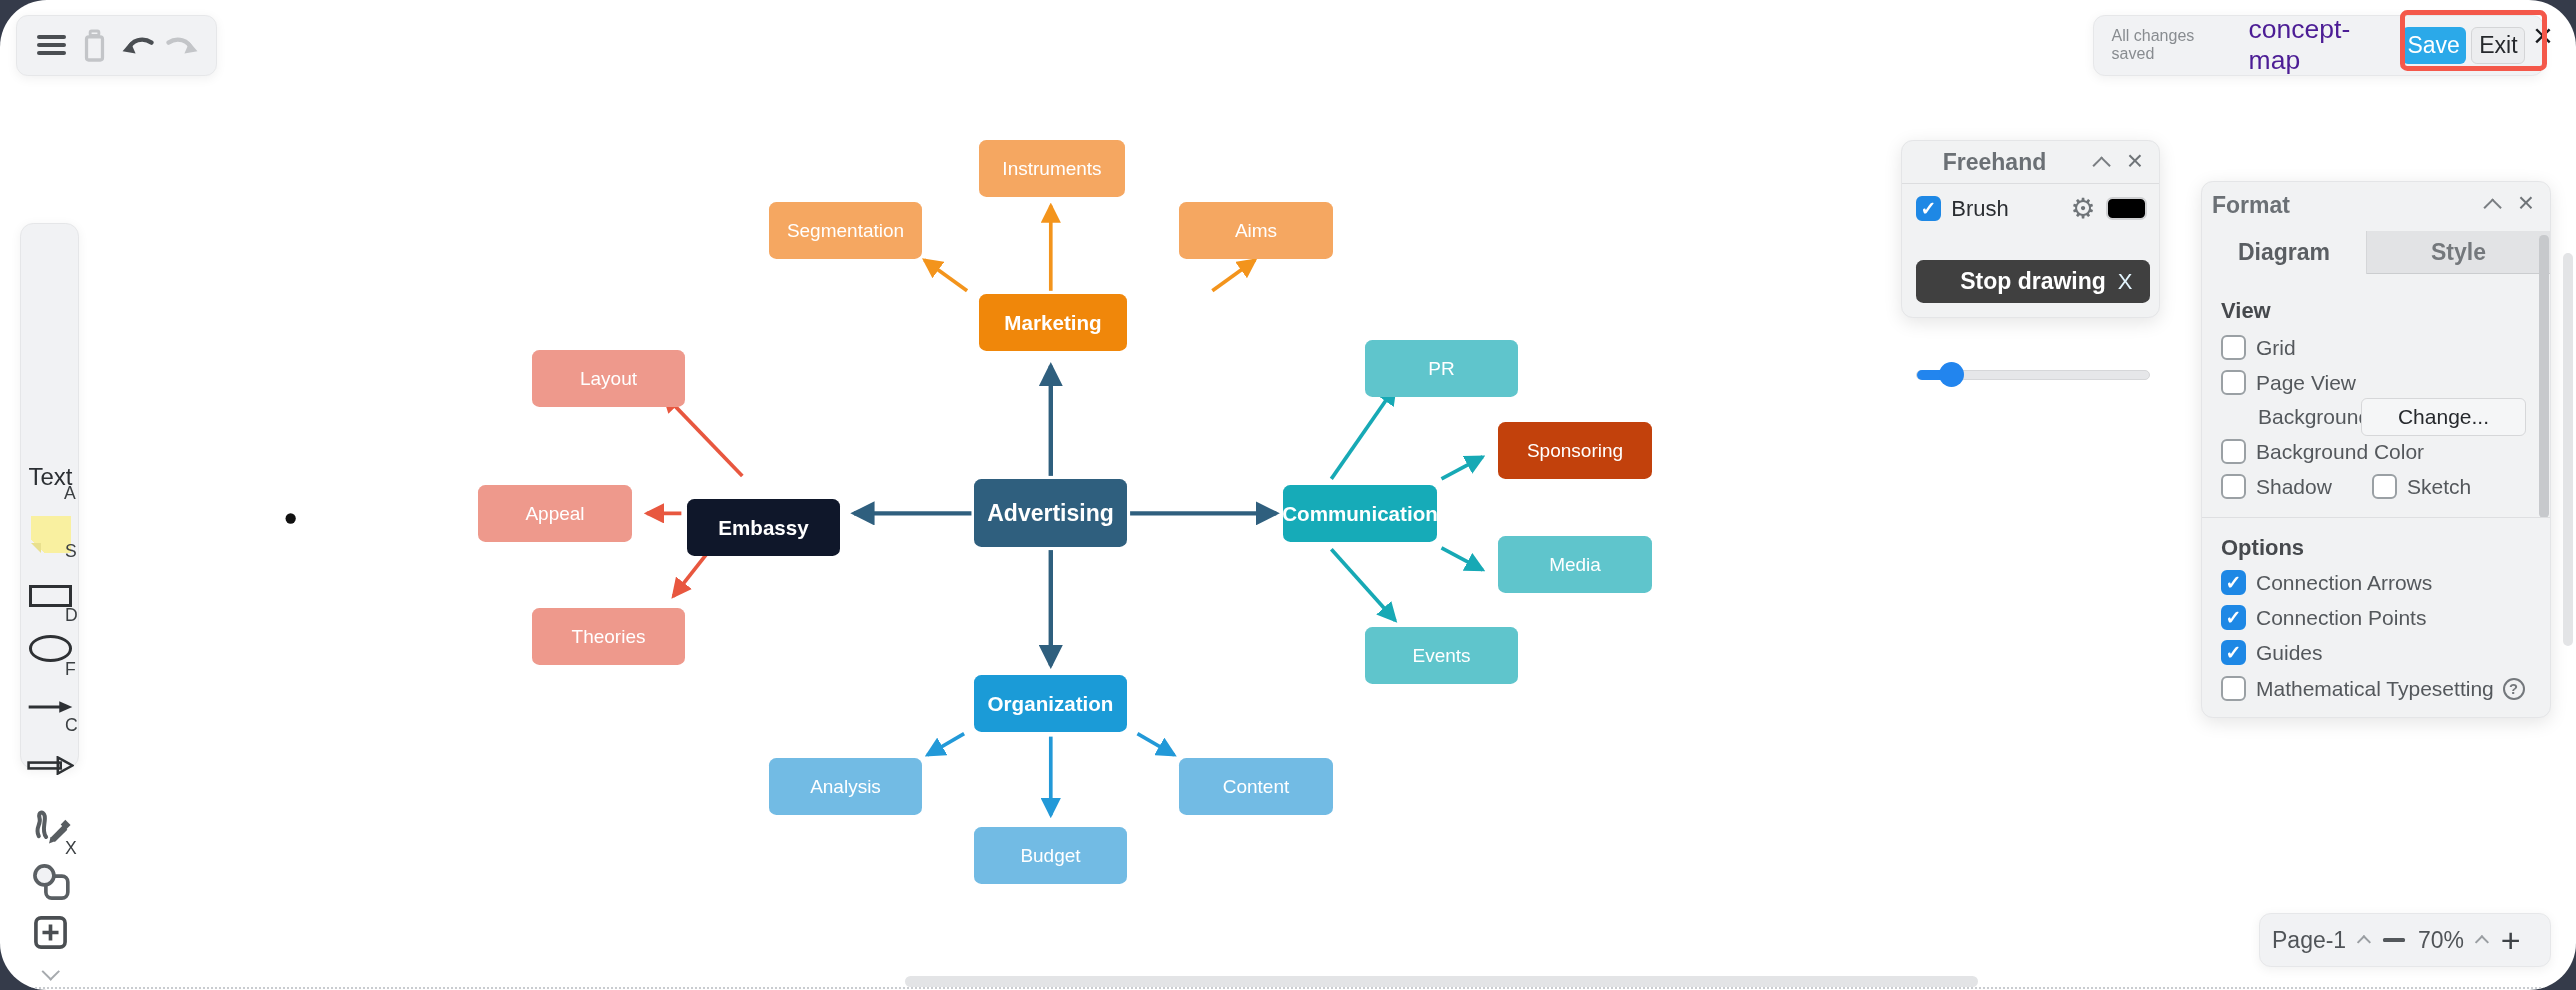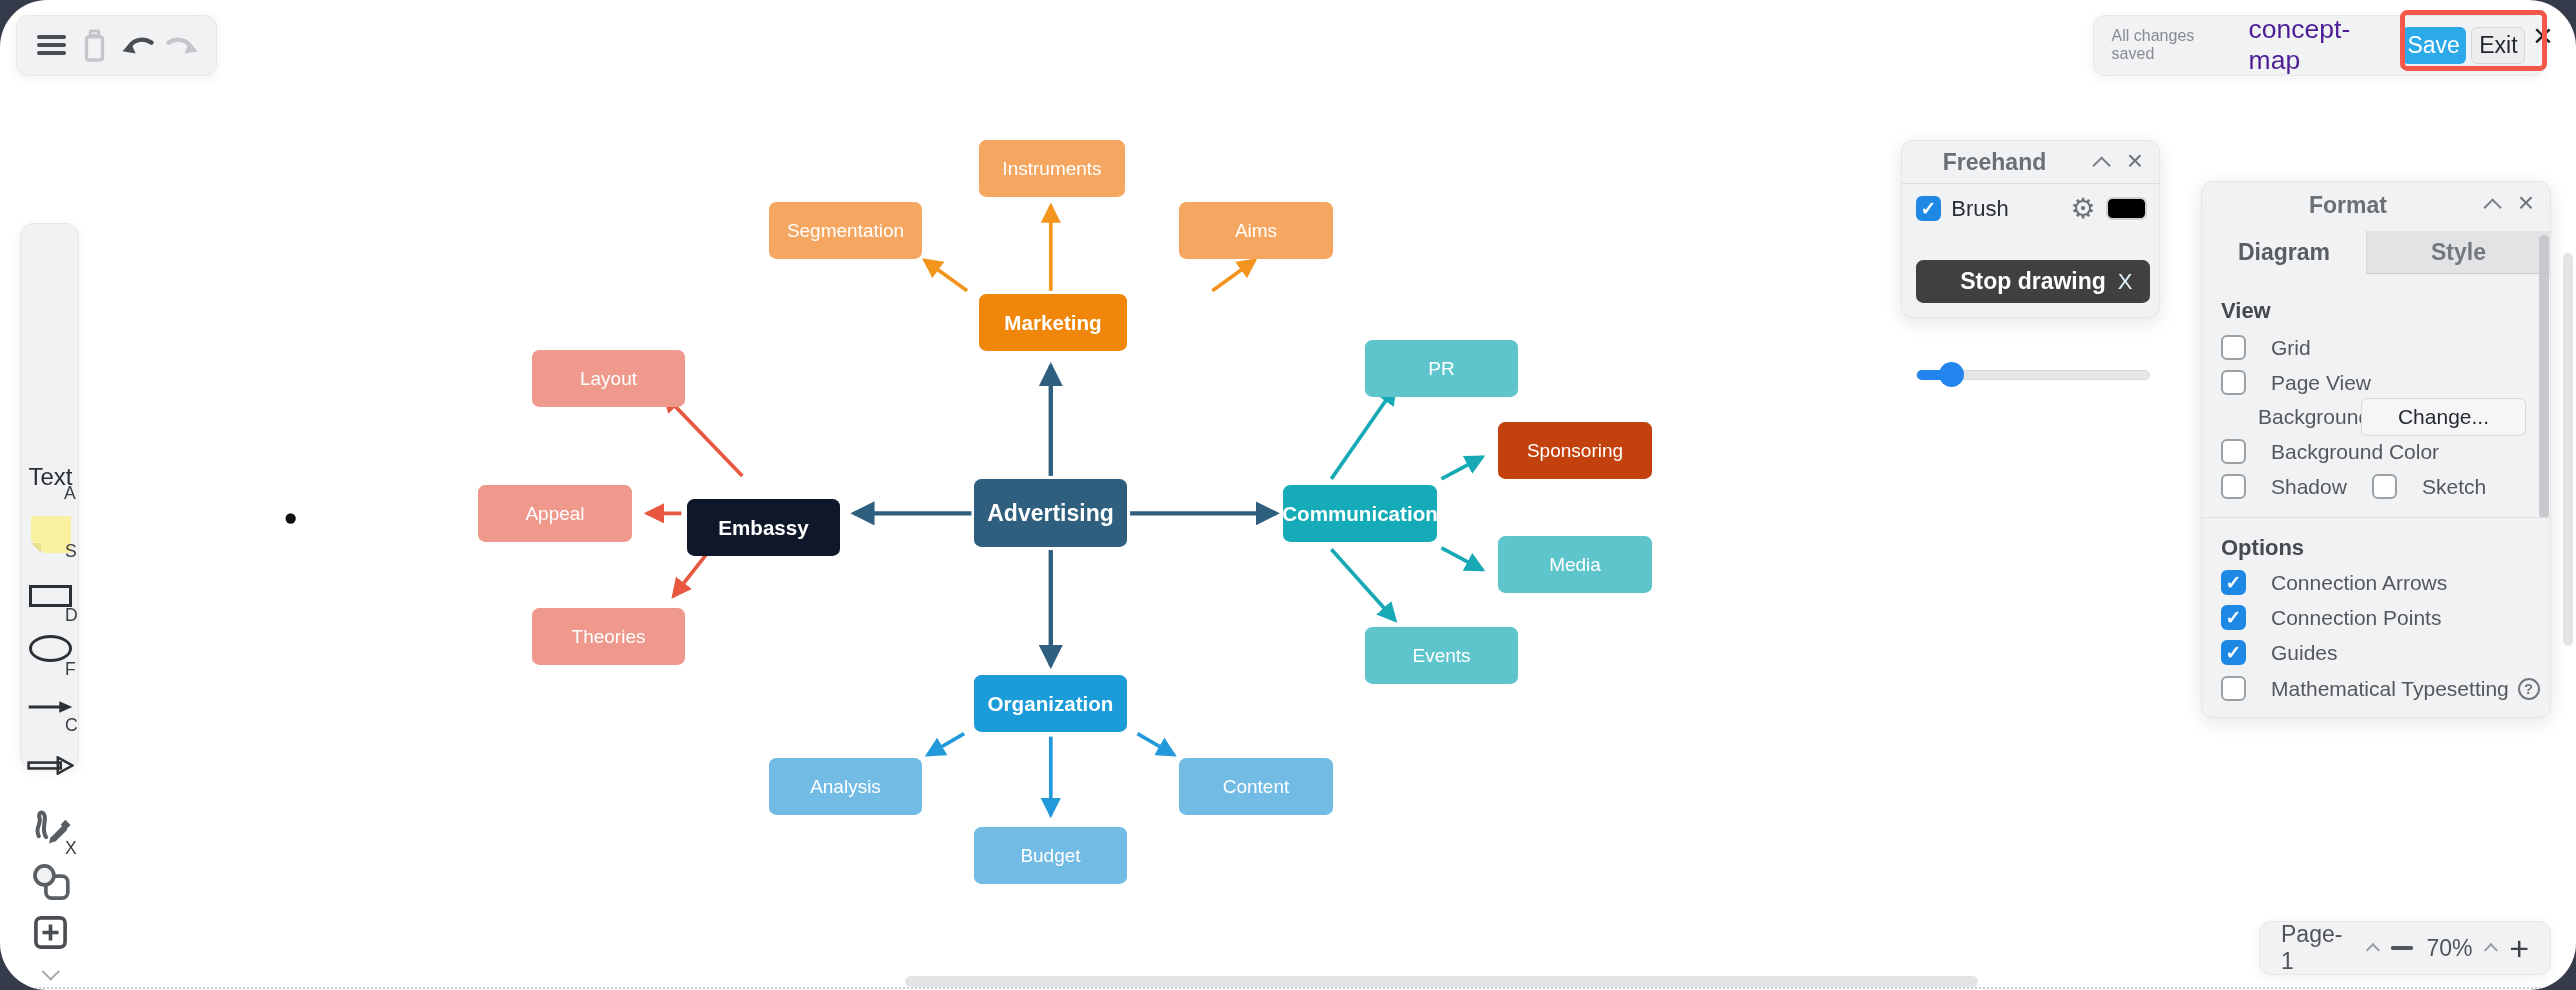--- a/index.html
+++ b/index.html
@@ -66,40 +66,40 @@
             border:1.5px solid #D6D7D9; border-radius:5.9px; cursor:pointer; }
   .slider-fill { position:absolute; left:0; top:-1.5px; height:10.3px; background:#2285EE; border-radius:5.9px 0 0 5.9px; }
   .slider-thumb { position:absolute; top:-8.8px; width:25px; height:25px; border-radius:50%; background:#2285EE; }
   .stop-btn { position:absolute; left:14px; top:119px; width:234px; height:43px; background:#404040;
               border-radius:7.3px; color:#fff; font-weight:bold; font-size:23px; display:flex;
               align-items:center; justify-content:center; cursor:pointer; }
   .stop-x { position:absolute; right:17.6px; font-weight:normal; color:#E4F6FF; font-size:22px; }
 
   
   .format { left:2201px; top:181px; width:350px; height:537px; }
-  .fmt-title { position:absolute; left:10px; right:66px; text-align:center; }
+  .fmt-title { position:absolute; left:10px; right:66px; text-align:left; }
   .tabs { position:absolute; left:0; top:49px; width:348px; height:43px; display:flex; }
   .tab { display:flex; align-items:center; justify-content:center; font-size:23px; font-weight:bold; cursor:pointer; }
   .tab.active { width:165px; color:#5A5E62; border-right:1.5px solid #D5D6D8; }
   .tab.inactive { flex:1; background:#E2E3E5; color:#74787C; border-bottom:1.5px solid #CBCDCF; }
   .fmt-heading { position:absolute; left:19px; font-size:22px; font-weight:bold; color:#46494D; }
   .fmt-row { position:absolute; left:19px; height:29px; display:flex; align-items:center; }
-  .fmt-label { font-size:21px; color:#54585C; margin-left:25px; }
+  .fmt-label { font-size:21px; color:#54585C; margin-left:10px; }
   .fmt-label.noChk { margin-left:37px; }
   .change-btn { position:absolute; left:159px; top:216px; width:165px; height:38px; background:#F5F6F7;
                 border:1.5px solid #D6D7D9; border-radius:5.9px; font-size:21px; color:#26292D;
                 display:flex; align-items:center; justify-content:center; cursor:pointer; }
   .fmt-divider { position:absolute; left:0; top:335px; width:348px; border-top:1.5px solid #DEDFE1; }
   .help-circle { width:22px; height:22px; border:2.2px solid #74787C; border-radius:50%; margin-left:8.8px;
                  display:inline-flex; align-items:center; justify-content:center;
                  font-size:14.7px; font-weight:bold; color:#74787C; }
   .inner-scroll { position:absolute; left:337px; top:53px; width:9.6px; height:283px; background:#C7C9CC; border-radius:4.4px; cursor:pointer; }
 
   
-  .page-bar { left:2259px; top:913px; width:292px; height:54px; padding:0 21px; gap:13.2px;margin-top:8px; }
+  .page-bar { left:2259px; top:913px; width:292px; height:54px; padding:0 12px; gap:13.2px; }
   .page-label { font-size:23px; color:#505458; }
   .pc-chev { width:10.3px; height:10.3px; border-top:2.9px solid #9A9EA2; border-right:2.9px solid #9A9EA2;
              transform:rotate(-45deg); margin-top:4.4px; cursor:pointer; }
   .minus-glyph { width:22px; height:3.7px; background:#54585C; border-radius:1.5px; cursor:pointer; }
   .plus-glyph { font-size:34px; color:#3E4246; line-height:0.6; cursor:pointer; }
   .zoom-label { font-size:23px; color:#505458; }
 
   
   #canvas { position:absolute; inset:0; }
   .dnode { position:absolute; border-radius:7.3px; display:flex; align-items:center; justify-content:center;

